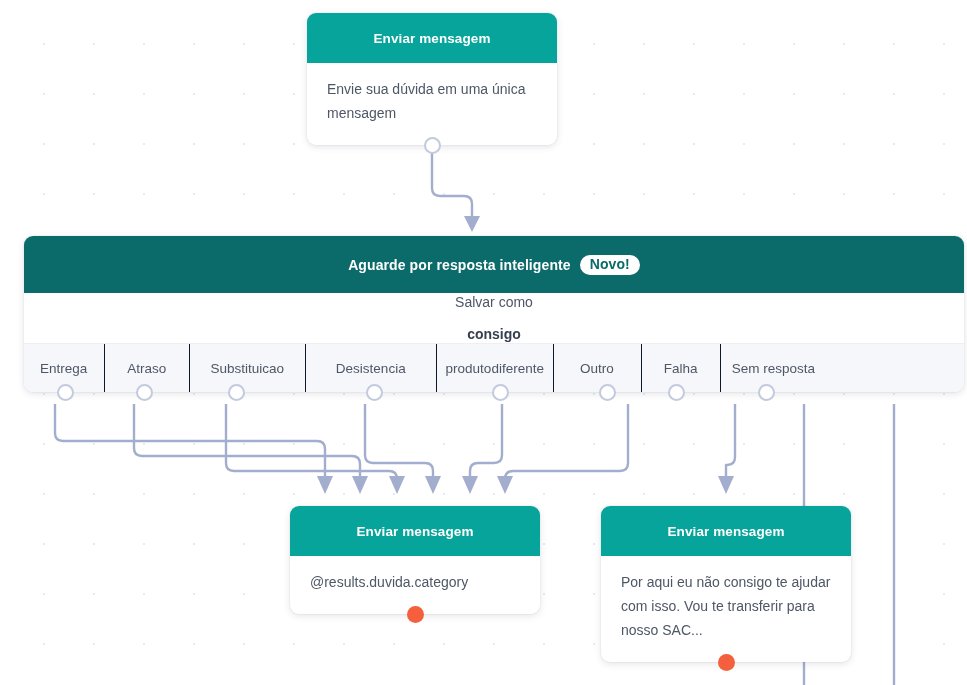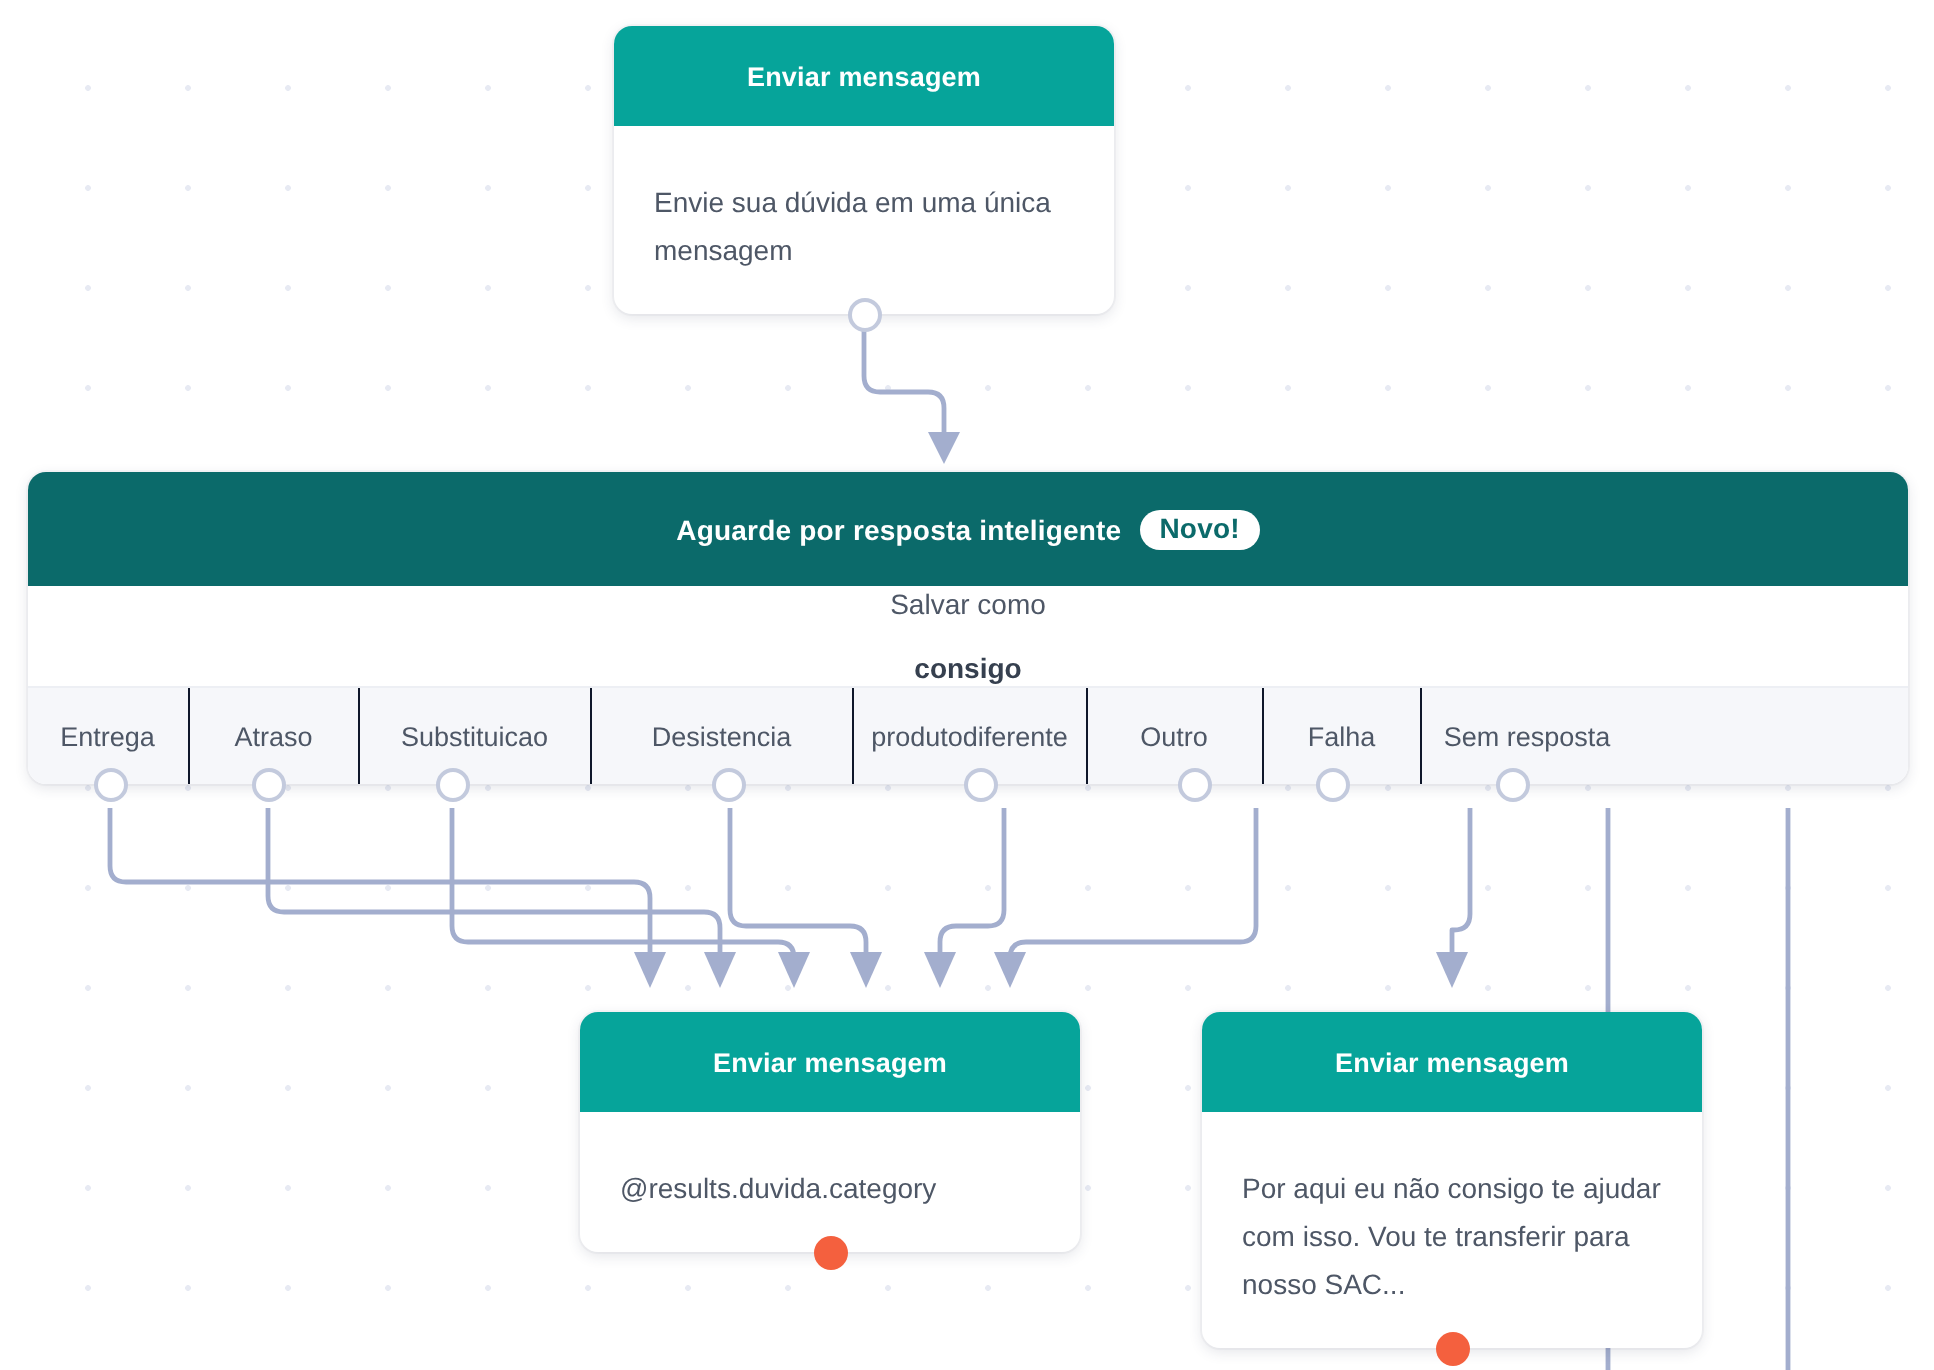--- a/index.html
+++ b/index.html
@@ -61,21 +61,21 @@
     font-weight: bold;
     text-align: center;
     letter-spacing: .1px;
     display: flex;
     align-items: center;
     justify-content: center;
     gap: 9px;
   }
 
   .node-body {
-    padding: 26px 20px 20px 20px;
+    padding: 14px 20px 20px 20px;
     font-size: 14px;
     line-height: 1.72;
     color: #4e5766;
     word-wrap: break-word;
   }
 
   
   .msg-card { width: 250px; }
   .msg-card .node-header {
     background: #06a49a;
@@ -100,21 +100,21 @@
     border-radius: 50%;
     background: #f4603e;
     left: 50%;
     margin-left: -8.5px;
     bottom: -8.5px;
     z-index: 5;
   }
 
   
   #ai-node {
-    left: 14px;
+    left: 24px;
     top: 236px;
     width: 940px;
     border-radius: 9px;
   }
   #ai-node .node-header {
     background: #0b6a6a;
     height: 57px;
     font-size: 14px;
   }
   .badge-new {

